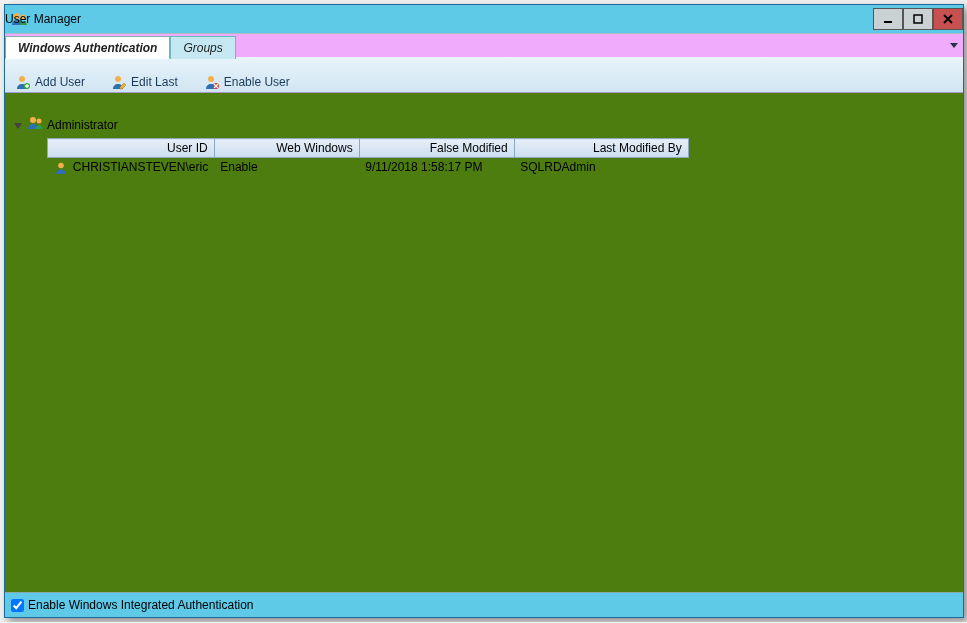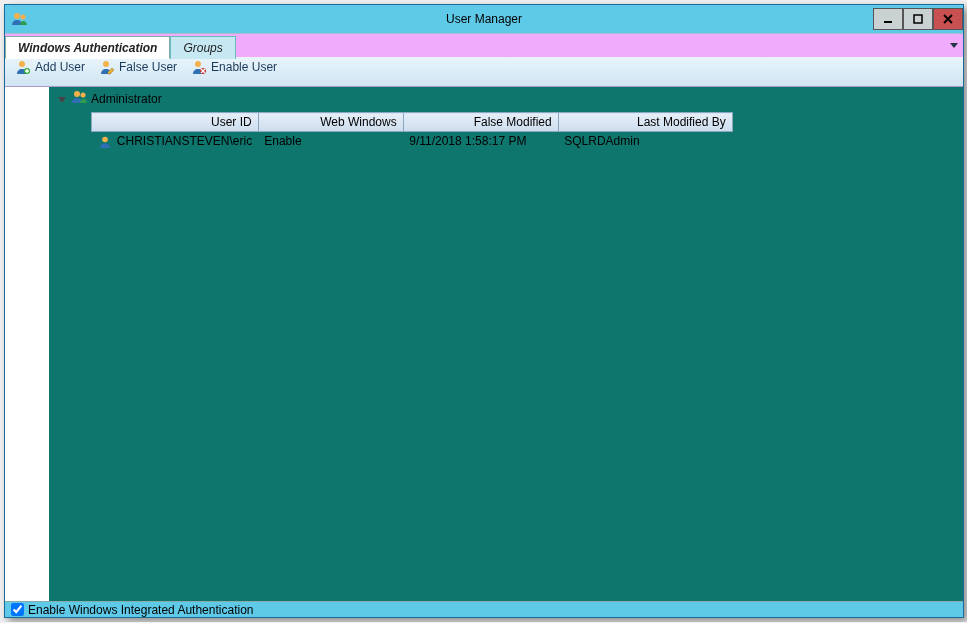--- a/index.html
+++ b/index.html
@@ -13,21 +13,21 @@
       position: relative;
     }
     .titlebar {
       background: #5fc9e8;
       height: 28px;
       display: flex; align-items: center;
       padding-left: 6px;
       position: relative;
     }
     .titlebar-icon { width: 16px; height: 16px; margin-right: 6px; }
-    .title { flex: 1; text-align: center; color: #000; position: absolute; left: 0; right: 0; pointer-events: none; }
+    .title { flex: 1; color: #000; position: absolute; left: 0; right: 0; pointer-events: none; }
     .window-controls { display: flex; margin-left: auto; z-index: 2; }
     .window-btn {
       width: 30px; height: 22px;
       background: #c9d1d3;
       border: 1px solid #555;
       margin-left: 0;
       display: flex; align-items: center; justify-content: center;
       cursor: pointer;
     }
     .window-btn.close { background: #c95050; color: #fff; }
@@ -59,42 +59,41 @@
     }
     .tab:not(.active){ background:#c6e8f2; border-color:#6bb; }
     .tabbar-dropdown {
       margin-left: auto;
       width: 18px;
       display: flex; align-items: center; justify-content: center;
       cursor: pointer;
     }
 
     .toolbar {
-      height: 30px;
+      height: 36px;
       background: linear-gradient(#e9f4fb, #d0e5f2);
       border-bottom: 1px solid #a9c;
-      display: flex; align-items: flex-start;
+      display: flex; align-items: flex-end;
       padding: 0 4px;
-      gap: 2px;
+      gap: 14px;
     }
     .tool-btn {
       display: flex; align-items: center; gap: 4px;
       padding: 2px 6px;
       cursor: pointer;
       color: #1a3a5a;
       border-radius: 2px;
     }
     .tool-btn .ticon { width: 16px; height: 16px; }
 
     .content {
       flex: 1;
-      background: #0f766e;
+      background: #4d7c0f;
       overflow: auto;
-      padding: 0 2px;
-      margin-left: 44px;
+      padding: 20px 2px;
     }
     .tree-row { display:flex; align-items:center; gap:4px; padding:2px 6px; }
     .tree-expander { width:10px; height:10px; cursor:pointer; }
     .tree-label { color:#000; cursor:pointer; }
 
     .table-wrap { margin-left: 40px; margin-top: 2px; }
     .tbl { border-collapse: collapse; }
     .tbl th {
       background: linear-gradient(#e6eff8,#cdddee);
       border: 1px solid #8aa9c1;
@@ -112,21 +111,21 @@
     .col-webaccess { width: 145px; }
     .col-lastmod { width: 155px; }
     .col-lastmodby { width: 174px; }
     .row-icon { width:14px; height:14px; display:inline-block; vertical-align:middle; margin-right:2px; }
 
     .statusbar {
       background: #5fc9e8;
       border-top: 1px solid #8aa;
       padding: 4px 6px;
       display: flex; align-items: center;
-      height: 16px;
+      height: 25px;
     }
     .statusbar input[type=checkbox]{ margin-right:4px; }
   </style>
 </head>
 <body>
 
 <div class="window">
   <div class="titlebar">
     <span class="titlebar-icon">
       <svg viewBox="0 0 16 16">
@@ -179,21 +178,21 @@
       <span>Add User</span>
     </div>
     <div class="tool-btn">
       <span class="ticon">
         <svg viewBox="0 0 16 16">
             <circle cx="7" cy="5" r="3" fill="#f6b04b"></circle>
             <path d="M2 15c0-3 2-5 5-5s5 2 5 5" fill="#2f6fb4"></path>
             <path d="M9 13 L13 9 L15 11 L11 15 L9 15 Z" fill="#e7b23a" stroke="#a07015" stroke-width="0.5"></path>
           </svg>
       </span>
-      <span>False User</span>
+      <span>Edit Last</span>
     </div>
     <div class="tool-btn">
       <span class="ticon">
         <svg viewBox="0 0 16 16">
             <circle cx="7" cy="5" r="3" fill="#f6b04b"></circle>
             <path d="M2 15c0-3 2-5 5-5s5 2 5 5" fill="#2f6fb4"></path>
             <circle cx="12" cy="12" r="3" fill="#c33"></circle>
             <path d="M10 10 L14 14 M14 10 L10 14" stroke="#fff" stroke-width="1.3"></path>
           </svg>
       </span>

